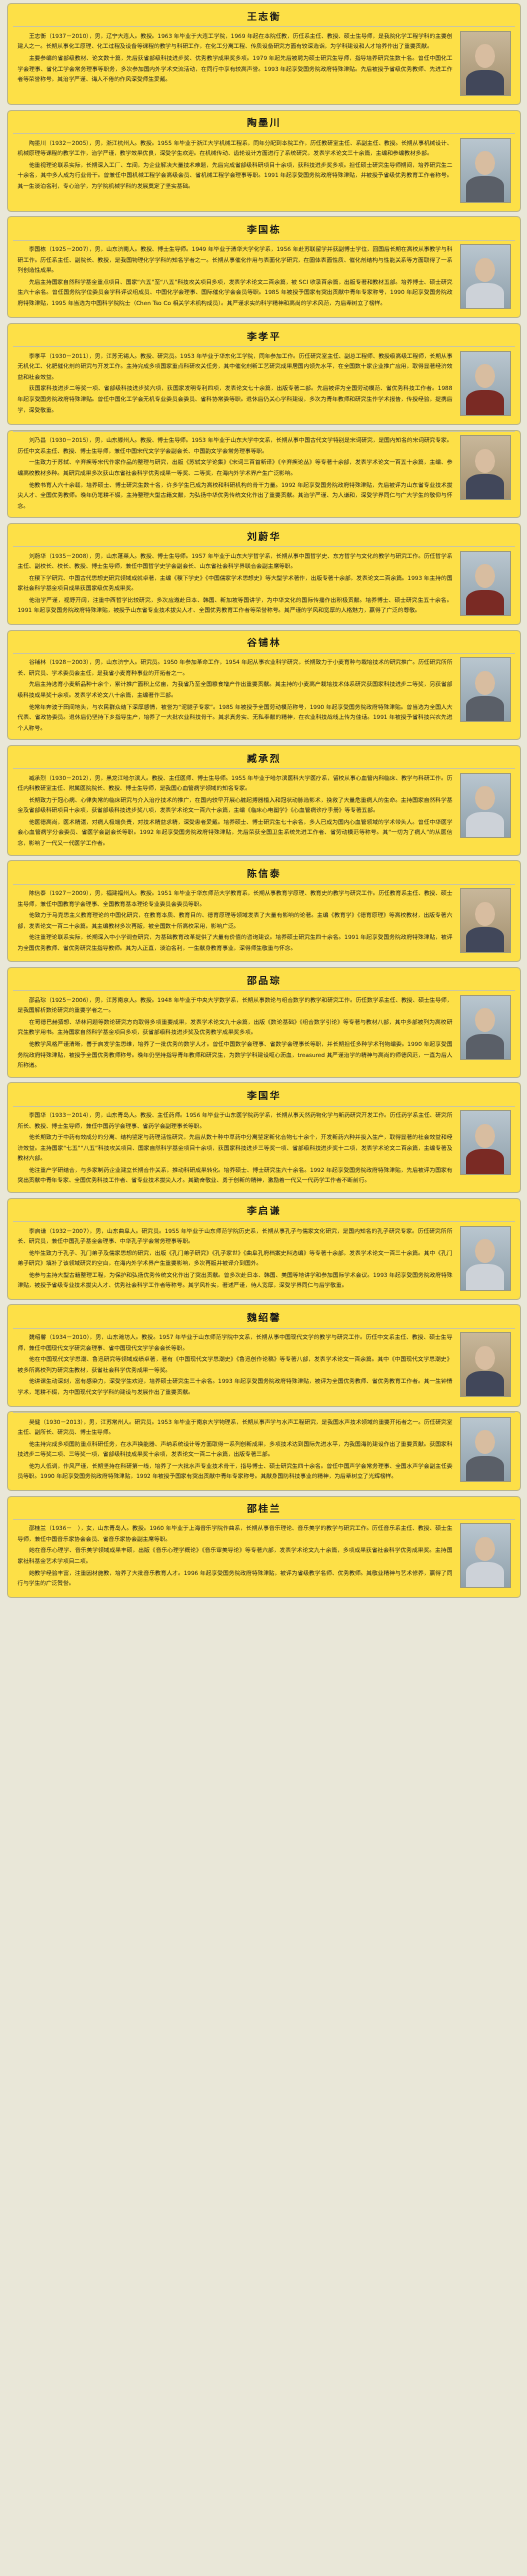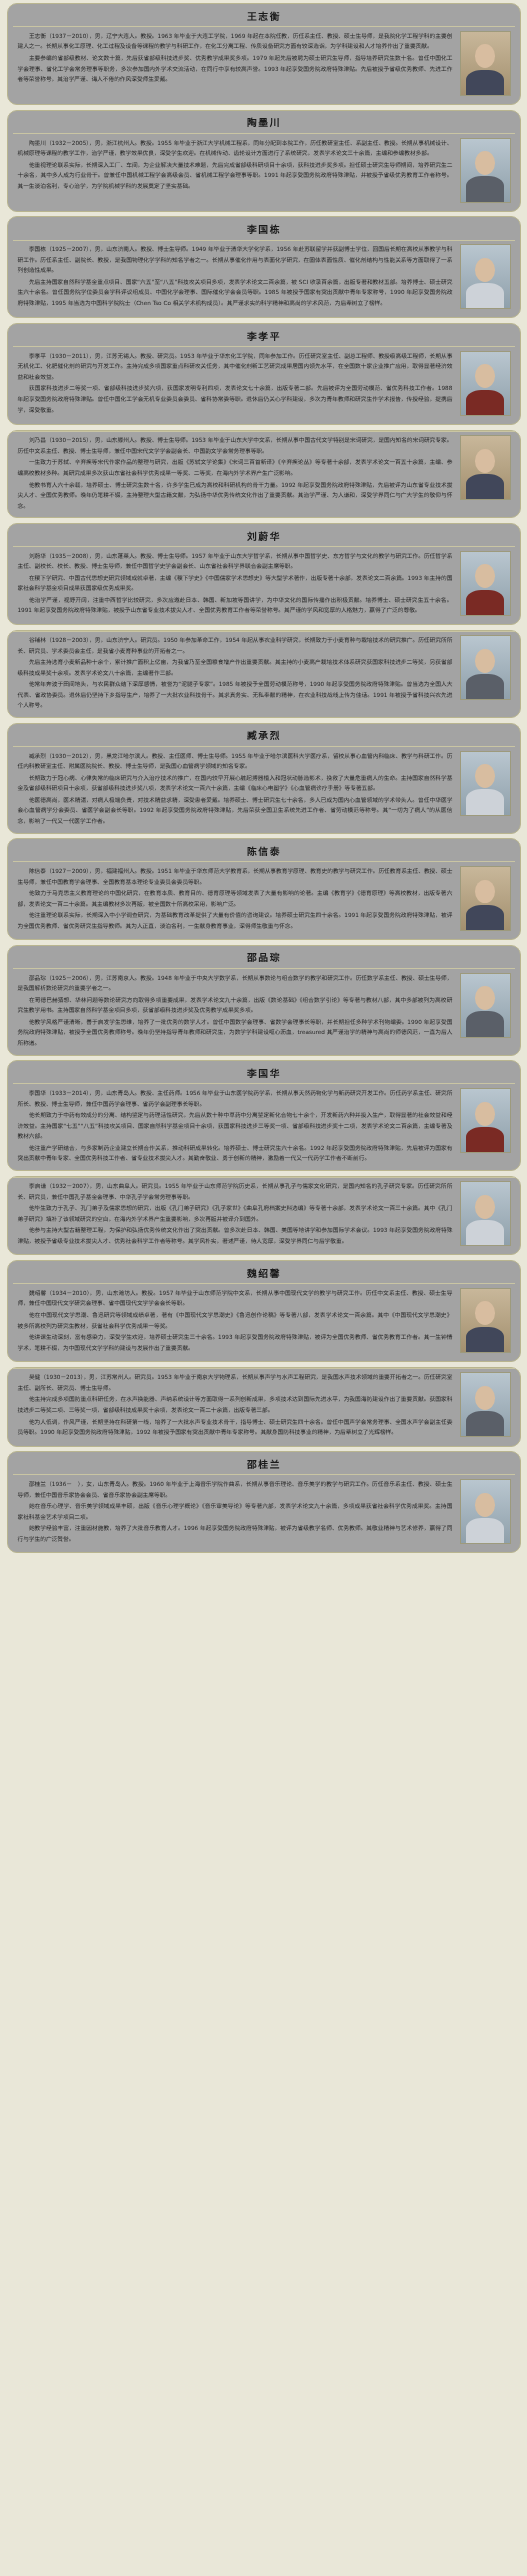--- a/index.html
+++ b/index.html
@@ -12,23 +12,23 @@
   body {
     width: 528px;
   }
   .page {
     width: 528px;
     box-sizing: border-box;
     padding: 3.1px 7.2px 10.3px 7.2px;
     background: #e9e7d8;
   }
   .entry {
-    background: #a3a3a3;
+    background: #fde047;
     border: 0.5px solid #b9b58f;
-    border-radius: 10px;
+    border-radius: 4px;
     margin-bottom: 4.6px;
     padding: 0 0 5.2px 0;
     box-sizing: border-box;
     position: relative;
   }
   .entry-name {
     text-align: center;
     font-size: 9.8px;
     font-weight: bold;
     color: #1a1a1a;
@@ -179,20 +179,21 @@
             <span class="ph-head"></span>
             <span class="ph-body"></span>
           </div>
           <p class="para">刘蔚华（1935－2008），男，山东蓬莱人。教授、博士生导师。1957 年毕业于山东大学哲学系，长期从事中国哲学史、东方哲学与文化的教学与研究工作。历任哲学系主任、副校长、校长、教授、博士生导师，兼任中国哲学史学会副会长、山东省社会科学界联合会副主席等职。</p>
           <p class="para">在稷下学研究、中国古代思想史研究领域成就卓著，主编《稷下学史》《中国儒家学术思想史》等大型学术著作，出版专著十余部，发表论文二百余篇。1993 年主持的国家社会科学基金项目成果获国家级优秀成果奖。</p>
           <p class="para">他治学严谨，视野开阔，注重中西哲学比较研究，多次应邀赴日本、韩国、新加坡等国讲学，为中华文化的国际传播作出积极贡献。培养博士、硕士研究生五十余名。1991 年起享受国务院政府特殊津贴，被授予山东省专业技术拔尖人才、全国优秀教育工作者等荣誉称号。其严谨的学风和宽厚的人格魅力，赢得了广泛的尊敬。</p>
           <div class="clear"></div>
         </div>
       </div>
       <div class="entry">
+        <div class="entry-name">谷铺林</div>
         <div class="entry-divider"></div>
         <div class="entry-body">
           <div class="portrait gray">
             <span class="ph-sky"></span>
             <span class="ph-head"></span>
             <span class="ph-body"></span>
           </div>
           <p class="para">谷铺林（1928－2003），男，山东济宁人。研究员。1950 年参加革命工作，1954 年起从事农业科学研究，长期致力于小麦育种与栽培技术的研究推广。历任研究所所长、研究员、学术委员会主任，是我省小麦育种事业的开拓者之一。</p>
           <p class="para">先后主持选育小麦新品种十余个，累计推广面积上亿亩，为我省乃至全国粮食增产作出重要贡献。其主持的小麦高产栽培技术体系研究获国家科技进步二等奖，另获省部级科技成果奖十余项。发表学术论文八十余篇，主编著作三部。</p>
           <p class="para">他常年奔波于田间地头，与农民群众结下深厚感情，被誉为“泥腿子专家”。1985 年被授予全国劳动模范称号，1990 年起享受国务院政府特殊津贴。曾当选为全国人大代表、省政协委员。退休后仍坚持下乡指导生产，培养了一大批农业科技骨干。其求真务实、无私奉献的精神，在农业科技战线上传为佳话。1991 年被授予省科技兴农先进个人称号。</p>
@@ -253,20 +254,21 @@
             <span class="ph-head"></span>
             <span class="ph-body"></span>
           </div>
           <p class="para">李国华（1933－2014），男，山东青岛人。教授、主任药师。1956 年毕业于山东医学院药学系，长期从事天然药物化学与新药研究开发工作。历任药学系主任、研究所所长、教授、博士生导师，兼任中国药学会理事、省药学会副理事长等职。</p>
           <p class="para">他长期致力于中药有效成分的分离、结构鉴定与药理活性研究，先后从数十种中草药中分离鉴定新化合物七十余个，开发新药六种并投入生产，取得显著的社会效益和经济效益。主持国家“七五”“八五”科技攻关项目、国家自然科学基金项目十余项，获国家科技进步三等奖一项、省部级科技进步奖十二项，发表学术论文二百余篇，主编专著及教材六部。</p>
           <p class="para">他注重产学研结合，与多家制药企业建立长期合作关系，推动科研成果转化。培养硕士、博士研究生六十余名。1992 年起享受国务院政府特殊津贴，先后被评为国家有突出贡献中青年专家、全国优秀科技工作者、省专业技术拔尖人才。其勤奋敬业、勇于创新的精神，激励着一代又一代药学工作者不断前行。</p>
           <div class="clear"></div>
         </div>
       </div>
       <div class="entry">
+        <div class="entry-name">李启谦</div>
         <div class="entry-divider"></div>
         <div class="entry-body">
           <div class="portrait light">
             <span class="ph-sky"></span>
             <span class="ph-head"></span>
             <span class="ph-body"></span>
           </div>
           <p class="para">李启谦（1932－2007），男，山东曲阜人。研究员。1955 年毕业于山东师范学院历史系，长期从事孔子与儒家文化研究，是国内知名的孔子研究专家。历任研究所所长、研究员，兼任中国孔子基金会理事、中华孔子学会常务理事等职。</p>
           <p class="para">他毕生致力于孔子、孔门弟子及儒家思想的研究，出版《孔门弟子研究》《孔子家世》《曲阜孔府档案史料选编》等专著十余部，发表学术论文一百三十余篇。其中《孔门弟子研究》填补了该领域研究的空白，在海内外学术界产生重要影响，多次再版并被译介到国外。</p>
           <p class="para">他参与主持大型古籍整理工程，为保护和弘扬优秀传统文化作出了突出贡献。曾多次赴日本、韩国、美国等地讲学和参加国际学术会议。1993 年起享受国务院政府特殊津贴，被授予省级专业技术拔尖人才、优秀社会科学工作者等称号。其学风朴实，著述严谨，待人宽厚，深受学界同仁与后学敬重。</p>

